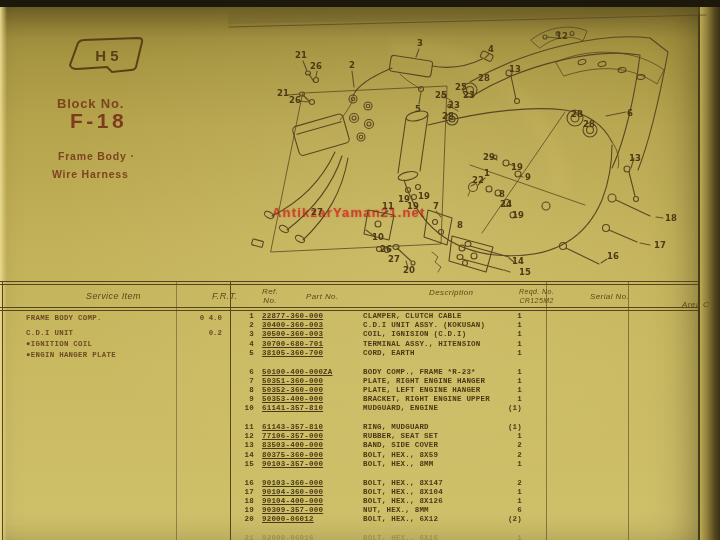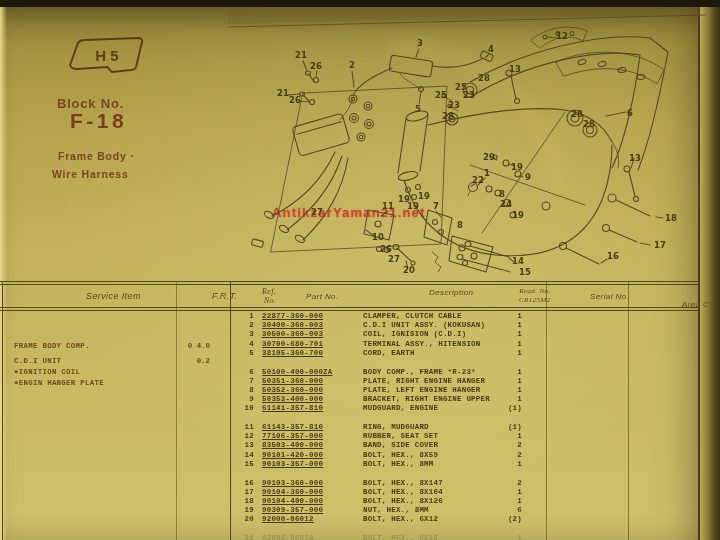--- a/index.html
+++ b/index.html
@@ -51,26 +51,26 @@
   #diagram .leader{stroke-width:.8;opacity:.9;}
   #diagram text{font-family:"DejaVu Sans",sans-serif;font-size:8.5px;font-weight:bold;
     fill:#4a3a14;text-anchor:middle;}
 
   
   .hline{position:absolute;height:1px;background:#55461d;}
   .vline{position:absolute;width:1px;background:#55461d;}
 
   .th{position:absolute;font-style:italic;font-size:8px;color:#5d4719;
     letter-spacing:.4px;white-space:nowrap;margin-left:24px;}
-  .th.two{line-height:9px;text-align:right;font-family:Liberation Serif, serif;}
+  .th.two{line-height:9px;text-align:center;}
 
   .mono{font-family:"Liberation Mono",monospace;}
 
   
-  #service-rows .srow{position:absolute;left:4px;width:228px;height:10px;margin-top:28px;}
+  #service-rows .srow{position:absolute;left:16px;width:228px;height:10px;}
   #service-rows .item{position:absolute;left:10px;font-size:7.4px;letter-spacing:.3px;
     color:#6e4a22;font-weight:bold;white-space:nowrap;}
   #service-rows .frt{position:absolute;right:22px;font-size:7.4px;color:#6e4a22;
     font-weight:bold;}
 
   
   #parts-rows .prow{position:absolute;left:228px;width:470px;height:9px;
     font-size:7.5px;color:#493a15;font-weight:bold;letter-spacing:.2px;white-space:nowrap;}
   #parts-rows .ref{position:absolute;left:2px;width:24px;text-align:right;}
   #parts-rows .part{position:absolute;left:34px;text-decoration:underline;}
@@ -433,21 +433,21 @@
         <span class="qty">1</span>
       </div>
       <div class="prow" style="top: 441.4px;">
         <span class="ref">13</span>
         <span class="part">83503-400-000</span>
         <span class="desc">BAND, SIDE COVER</span>
         <span class="qty">2</span>
       </div>
       <div class="prow" style="top: 450.6px;">
         <span class="ref">14</span>
-        <span class="part">90101-420-000</span>
+        <span class="part">80375-360-000</span>
         <span class="desc">BOLT, HEX., 8X59</span>
         <span class="qty">2</span>
       </div>
       <div class="prow" style="top: 459.8px;">
         <span class="ref">15</span>
         <span class="part">90103-357-000</span>
         <span class="desc">BOLT, HEX., 8MM</span>
         <span class="qty">1</span>
       </div>
       <div class="prow" style="top: 478.5px;">

